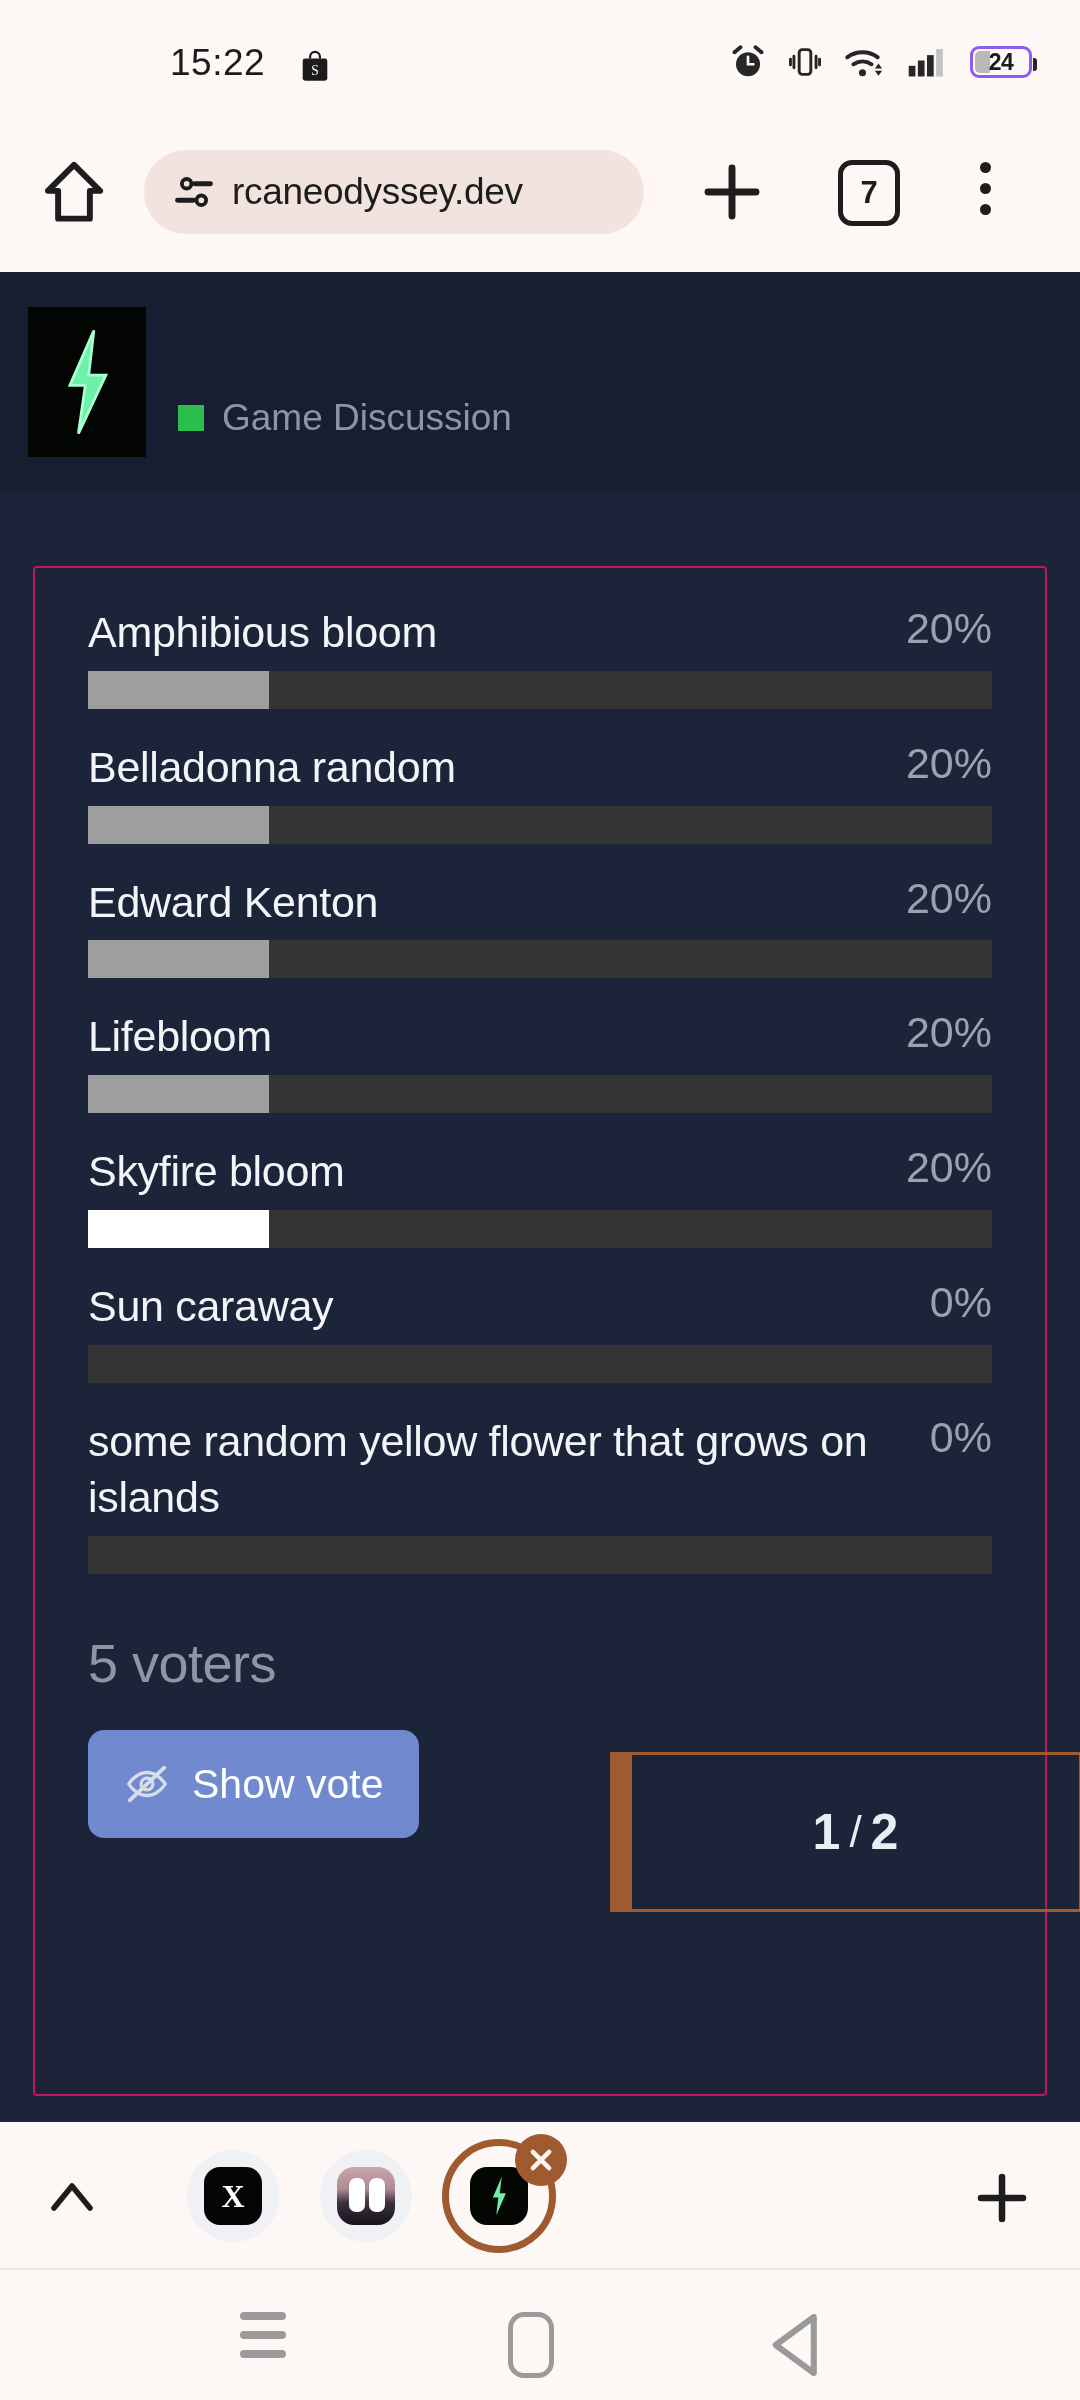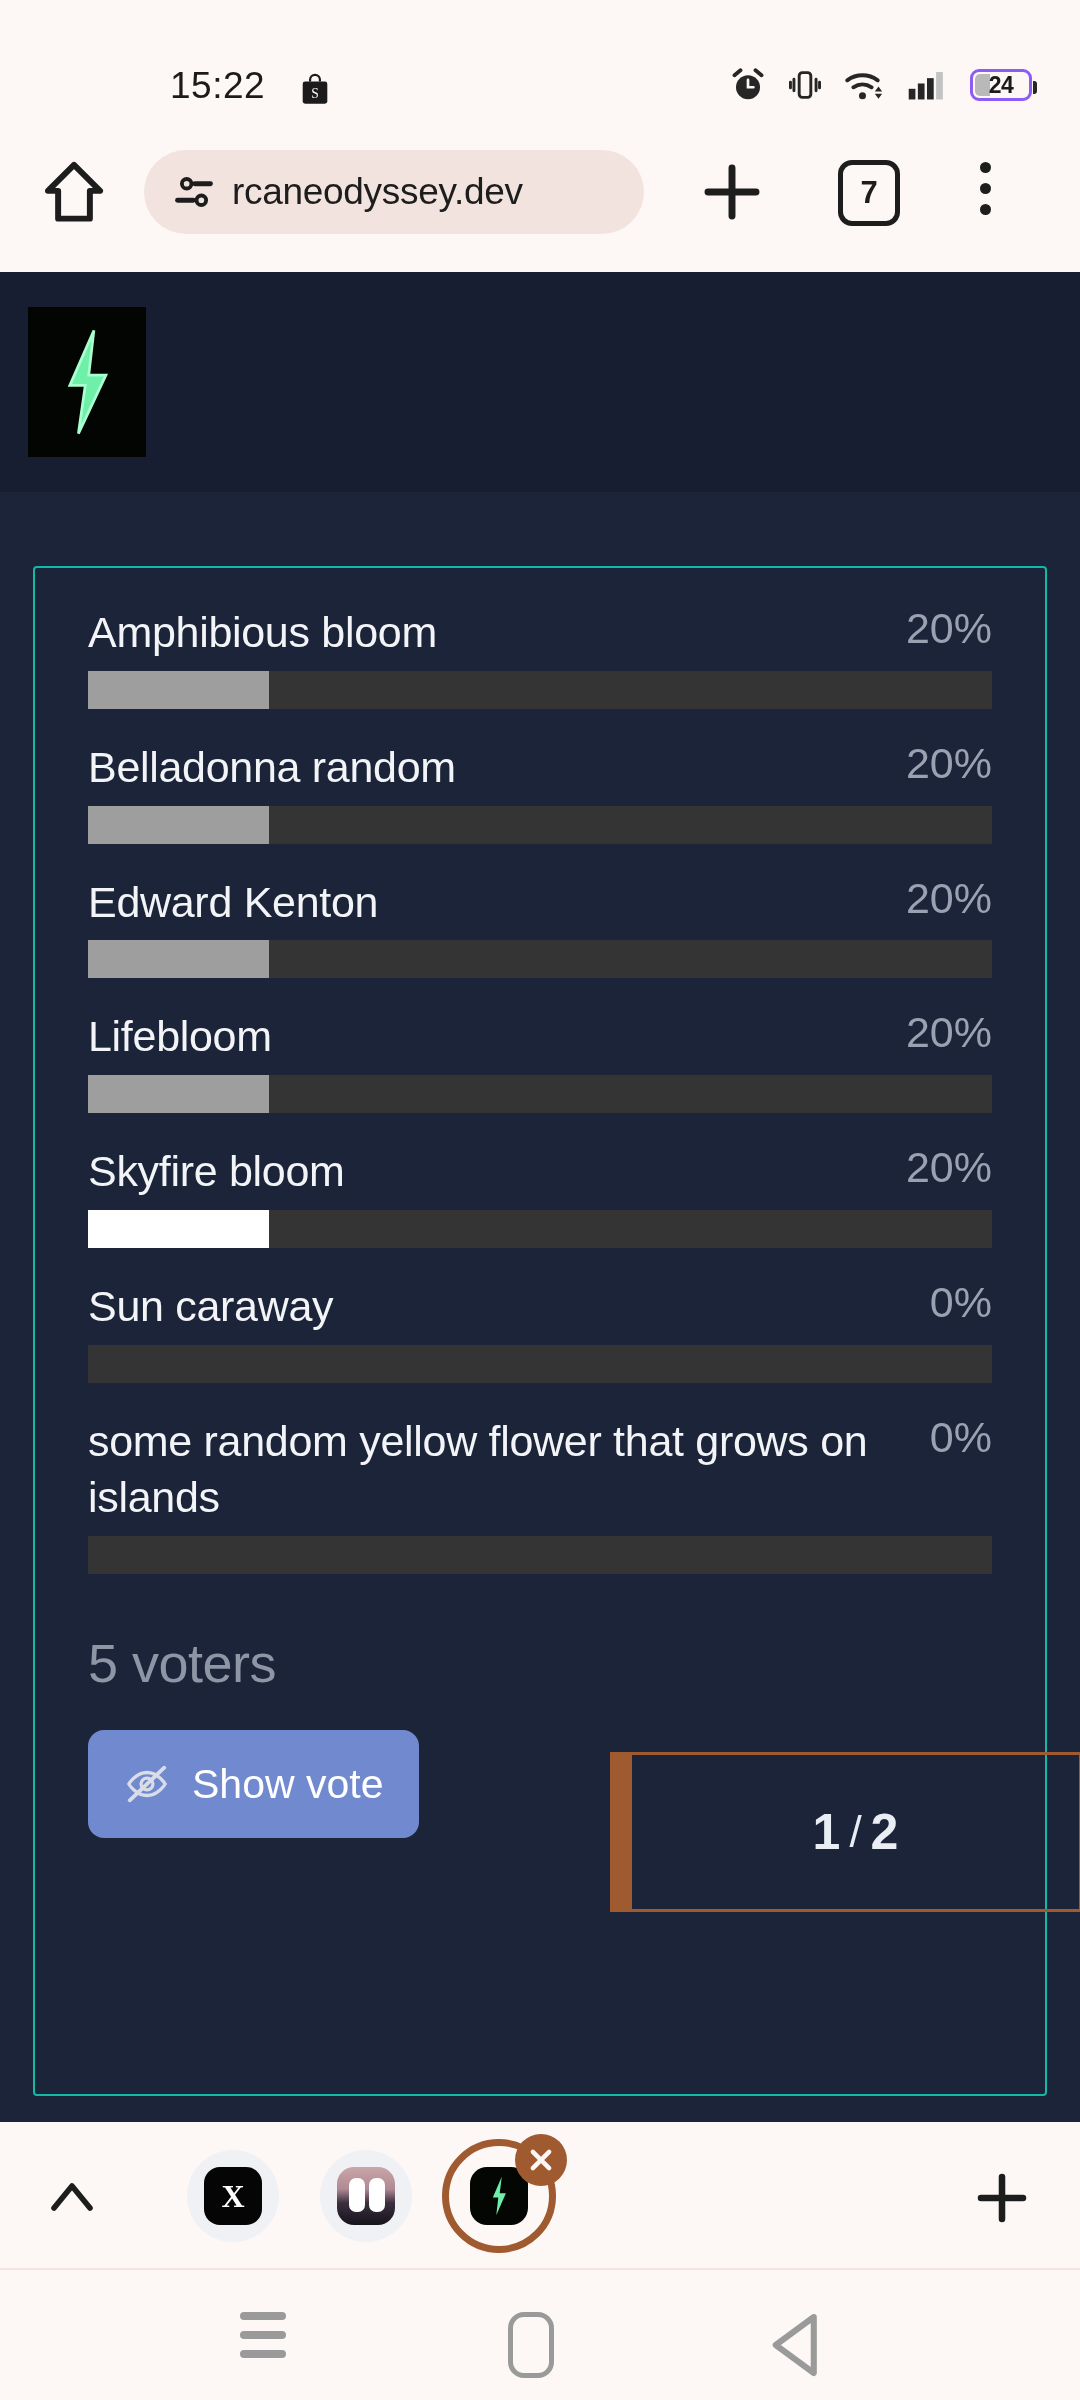--- a/index.html
+++ b/index.html
@@ -6,21 +6,21 @@
   html, body {
     width:1080px; height:2400px;
     font-family:"Liberation Sans", sans-serif;
     background:#fdf7f5; overflow:hidden;
   }
   #screen { position:relative; width:1080px; height:2400px; }
 
   
   .statusbar {
     position:absolute; top:0; left:0; width:1080px; height:112px;
-    background:#fdf8f6; display:flex; align-items:center;margin-top:23px;
+    background:#fdf8f6; display:flex; align-items:center;
   }
   .sb-time {
     position:absolute; left:170px; top:42px;
     font-size:37px; color:#1b1b1b; letter-spacing:0.5px;
   }
   .sb-shop {
     position:absolute; left:300px; top:50px; width:30px; height:32px;
   }
   .sb-right {
     position:absolute; right:48px; top:44px;
@@ -90,21 +90,21 @@
   .pg-cat {
     position:absolute; left:178px; top:125px;
     display:flex; align-items:center; gap:18px;
   }
   .cat-sq { width:26px; height:26px; background:#2bbd4e; }
   .cat-txt { font-size:37px; color:#8c94a6; }
 
   
   .poll {
     position:absolute; left:33px; top:294px; width:1014px; height:1530px;
-    border:2px solid #14b8a6; border-radius:4px;
+    border:2px solid #be185d; border-radius:4px;
   }
   .opt { position:relative; margin:0 53px; }
   .opt-row { display:flex; align-items:flex-start; justify-content:space-between; }
   .opt-label {
     font-size:43px; color:#f3f4f7; line-height:1.32; letter-spacing:-0.3px;
     max-width:790px;
   }
   .opt-pct { font-size:43px; color:#9aa1b1; white-space:nowrap; padding-left:14px; }
   .bar {
     position:relative; height:38px; background:#343434; margin-top:10px;
@@ -258,20 +258,24 @@
   </div>
 
   <div class="page">
 
     <div class="pg-header">
       <div class="pg-logo">
         <svg width="72" height="110" viewBox="0 0 40 64">
           <path d="M24 2 L10 34 H19 L15 62 L31 28 H21 Z" fill="#6ff0a8" stroke="#a9ffd0" stroke-width="1.6"></path>
         </svg>
       </div>
+      <div class="pg-cat">
+        <span class="cat-sq"></span>
+        <span class="cat-txt">Game Discussion</span>
+      </div>
     </div>
 
     <div class="poll">
       <div id="poll-options">
           <div class="opt" style="margin-top: 36px;">
             <div class="opt-row">
               <div class="opt-label">Amphibious bloom</div>
               <div class="opt-pct">20%</div>
             </div>
             <div class="bar">

